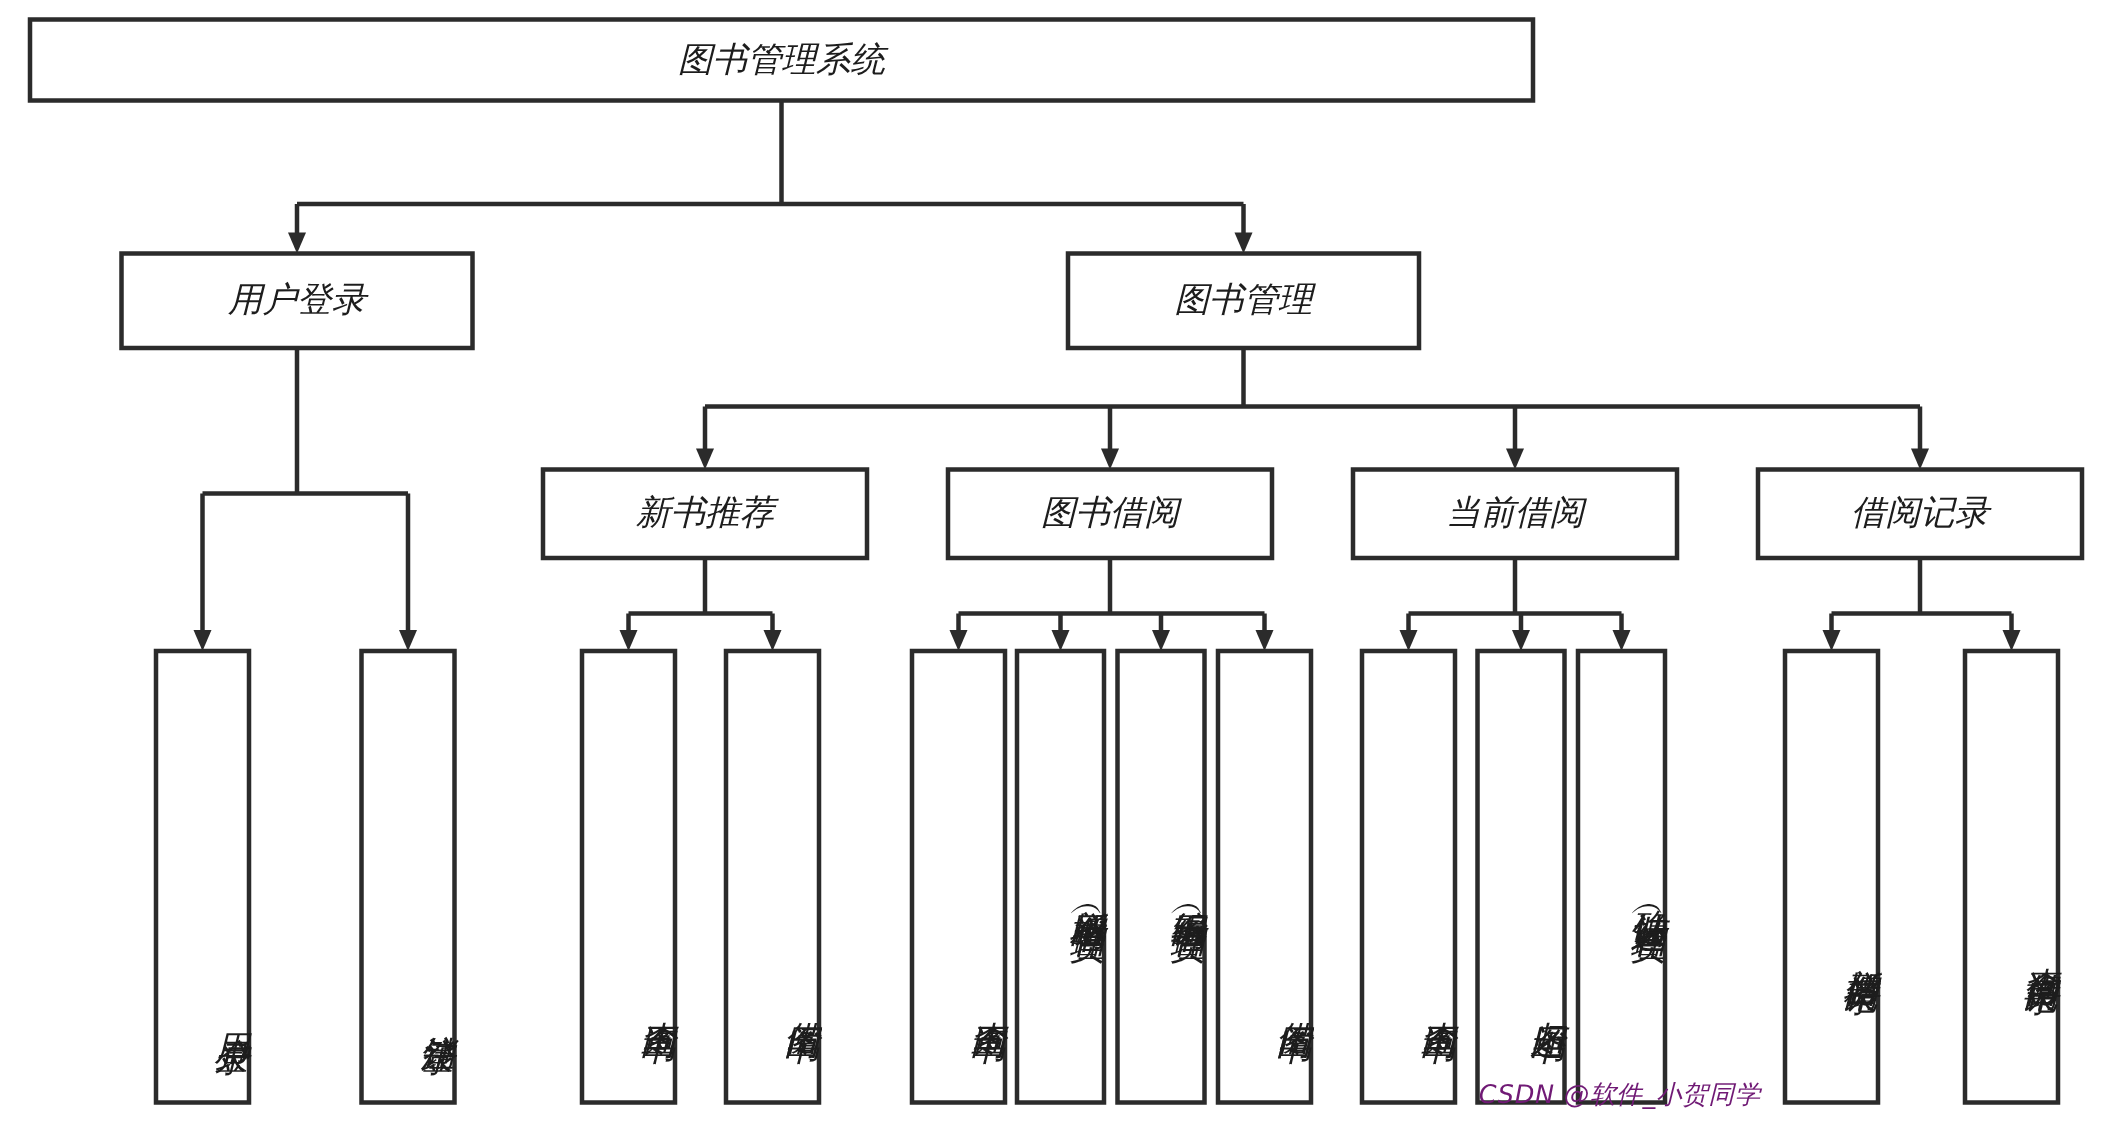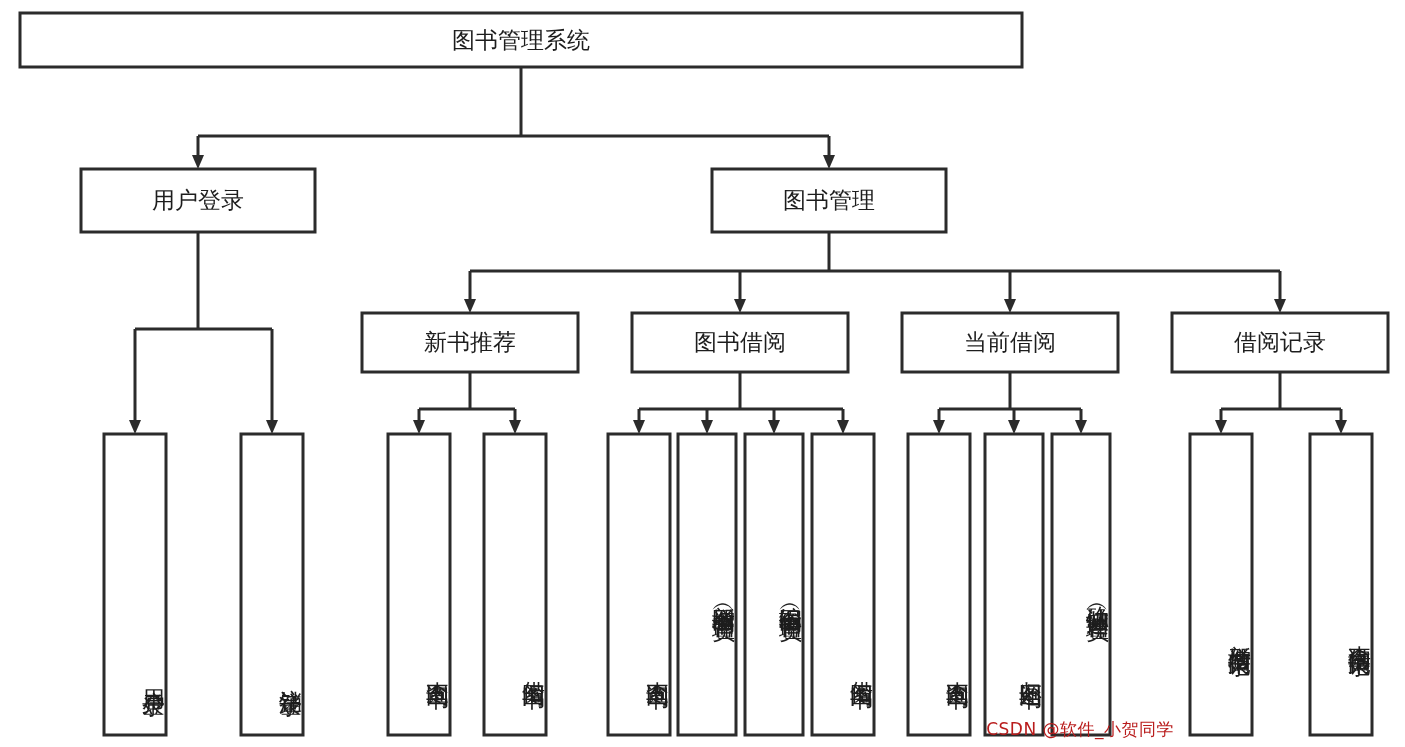--- a/index.html
+++ b/index.html
@@ -12,20 +12,21 @@
     width: 1405px;
     height: 747px;
     overflow: hidden;
     font-family: "DejaVu Sans", "Liberation Sans", sans-serif;
   }
   #diagram-root {
     position: relative;
     width: 1188px;
     height: 747px;
     background: #ffffff;
+    font-style: italic;
   }
   svg#tree-svg {
     position: absolute;
     left: 0;
     top: 0;
     width: 1405px;
     height: 747px;
     display: block;
   }
   .node-box {
@@ -64,21 +65,21 @@
     justify-content: center;
     white-space: nowrap;
     pointer-events: none;
   }
   .watermark {
     position: absolute;
     right: 14px;
     bottom: 6px;
     font-family: "DejaVu Sans", "Liberation Sans", sans-serif;
     font-size: 17px;
-    color: #b91c1c;
+    color: #701a75;
     white-space: nowrap;
     letter-spacing: 0.5px;
   }
 </style>
 </head>
 <body>
 
 <div id="diagram-root">
 
   <svg id="tree-svg" viewBox="0 0 1405 747">

